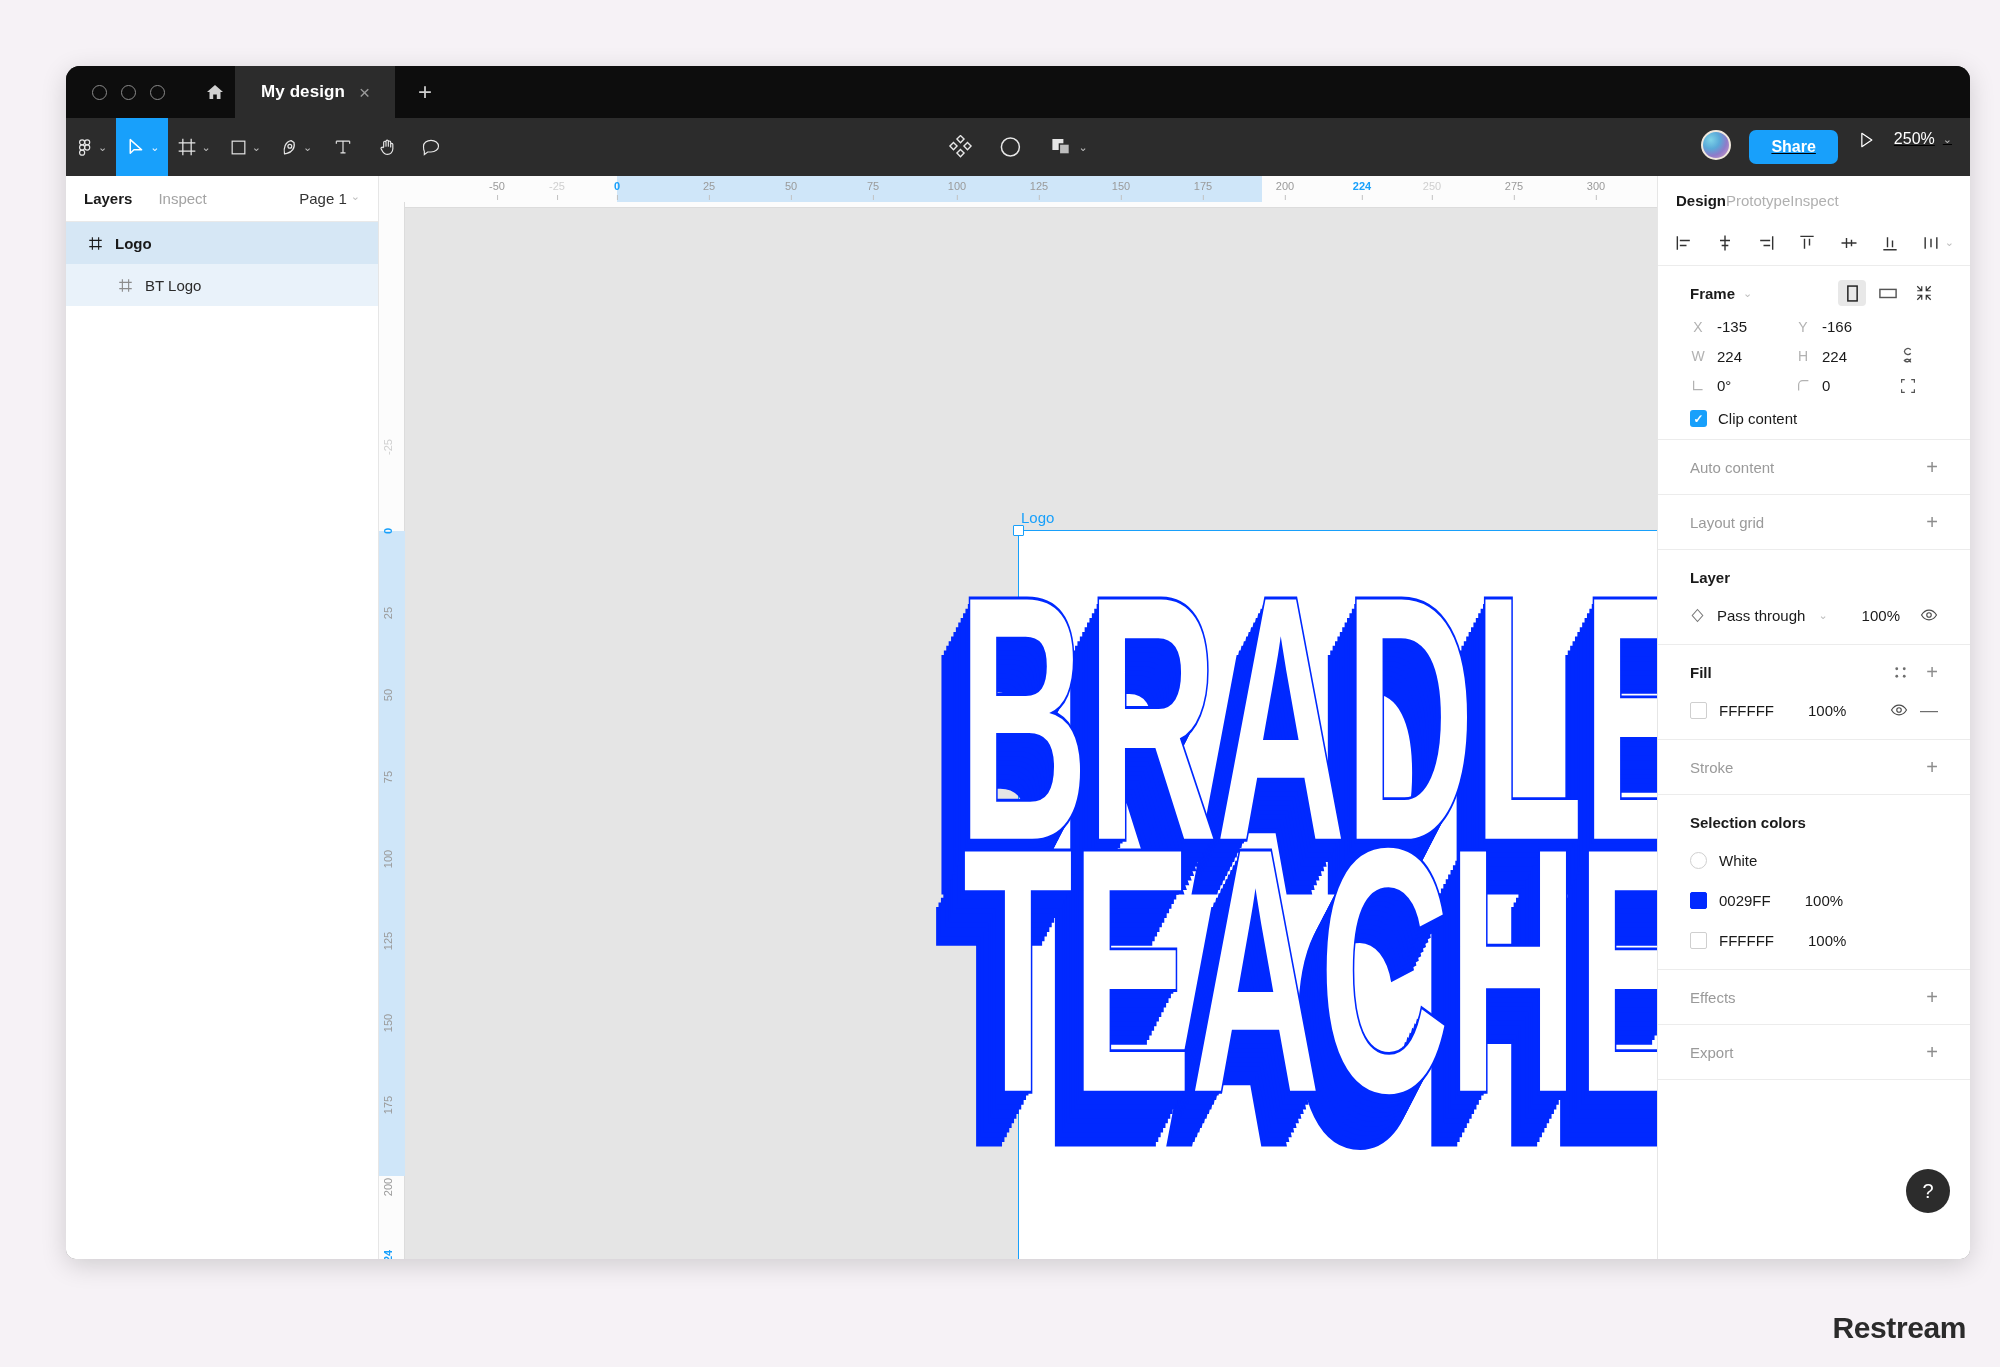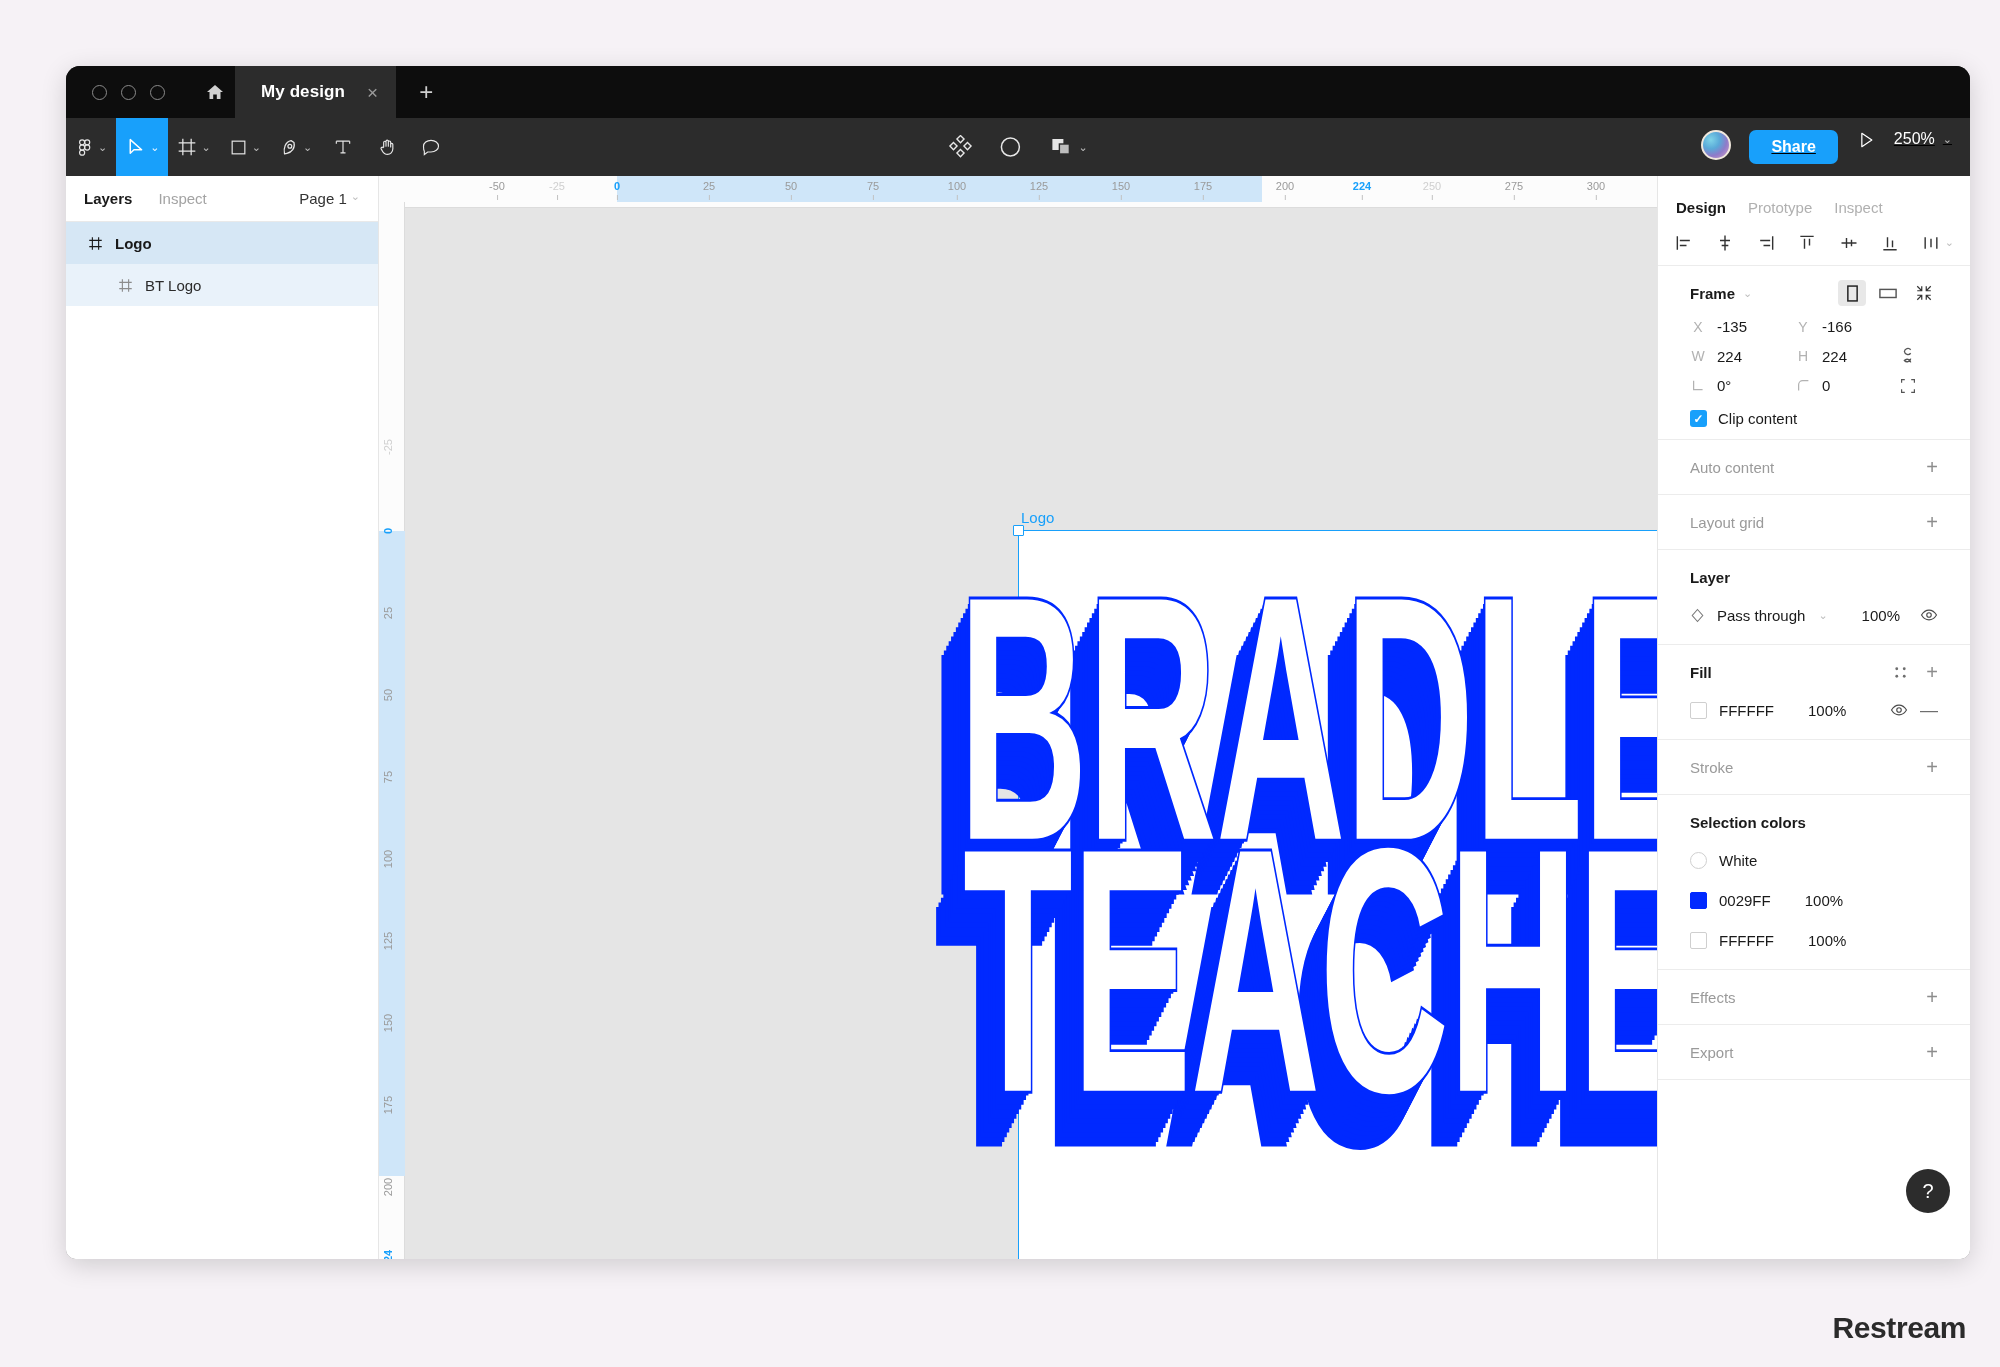--- a/index.html
+++ b/index.html
@@ -39,21 +39,21 @@
     width: 15px; height: 15px; border-radius: 50%;
     border: 1.6px solid #8a8a8a; background: transparent;
   }
   .home-btn {
     width: 40px; height: 40px;
     display: flex; align-items: center; justify-content: center;
     margin-left: 8px;
   }
   .tab {
     height: 52px;
-    display: flex; align-items: center; gap: 22px;
+    display: flex; align-items: center; gap: 14px;
     padding: 0 18px 0 26px;
     background: #2c2c2c;
     min-width: 160px;
   }
   .tab-title { color: #ffffff; font-size: 17px; font-weight: 700; letter-spacing: .1px; }
   .tab-close { color: #9a9a9a; font-size: 19px; line-height: 1; cursor: default; }
   .new-tab {
     width: 60px; height: 52px;
     display: flex; align-items: center; justify-content: center;
     color: #cfcfcf; font-size: 24px; font-weight: 300;
@@ -223,22 +223,22 @@
   
   .right-panel {
     width: 313px; flex: 0 0 313px;
     background: #ffffff;
     border-left: 1px solid #e6e6e6;
     display: flex; flex-direction: column;
     font-size: 15px; color: #1a1a1a;
     position: relative;
   }
   .rp-tabs {
-    height: 44px; display: flex; align-items: flex-end; gap: 22px;
-    padding: 4px 18px;
+    height: 44px; display: flex; align-items: flex-start; 
+    padding: 16px 18px;
   }
   .rp-tab { font-size: 15px; color: #b0b0b0; }
   .rp-tab.active { color: #1a1a1a; font-weight: 700; }
 
   .align-row {
     height: 46px;
     display: flex; align-items: center; justify-content: space-between;
     padding: 0 16px;
     border-bottom: 1px solid #ececec;
   }

